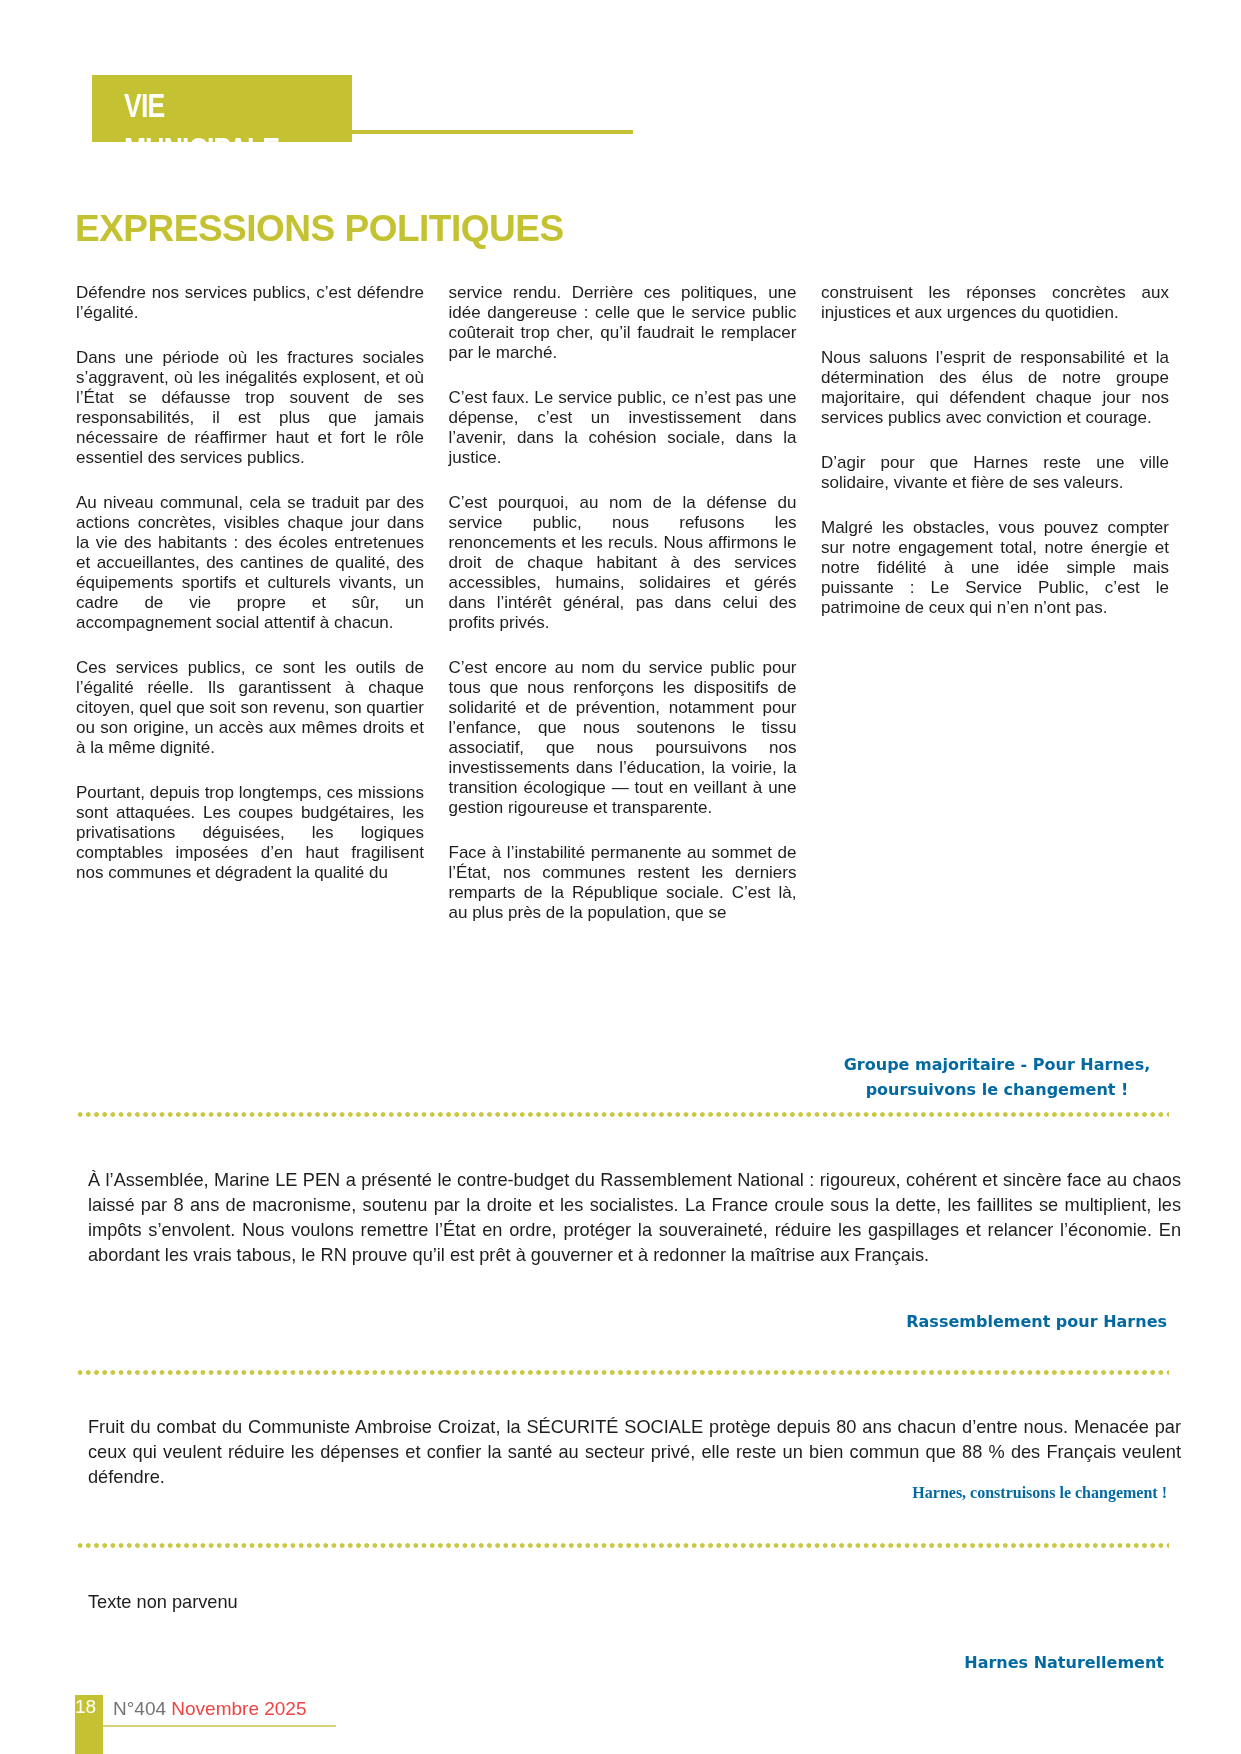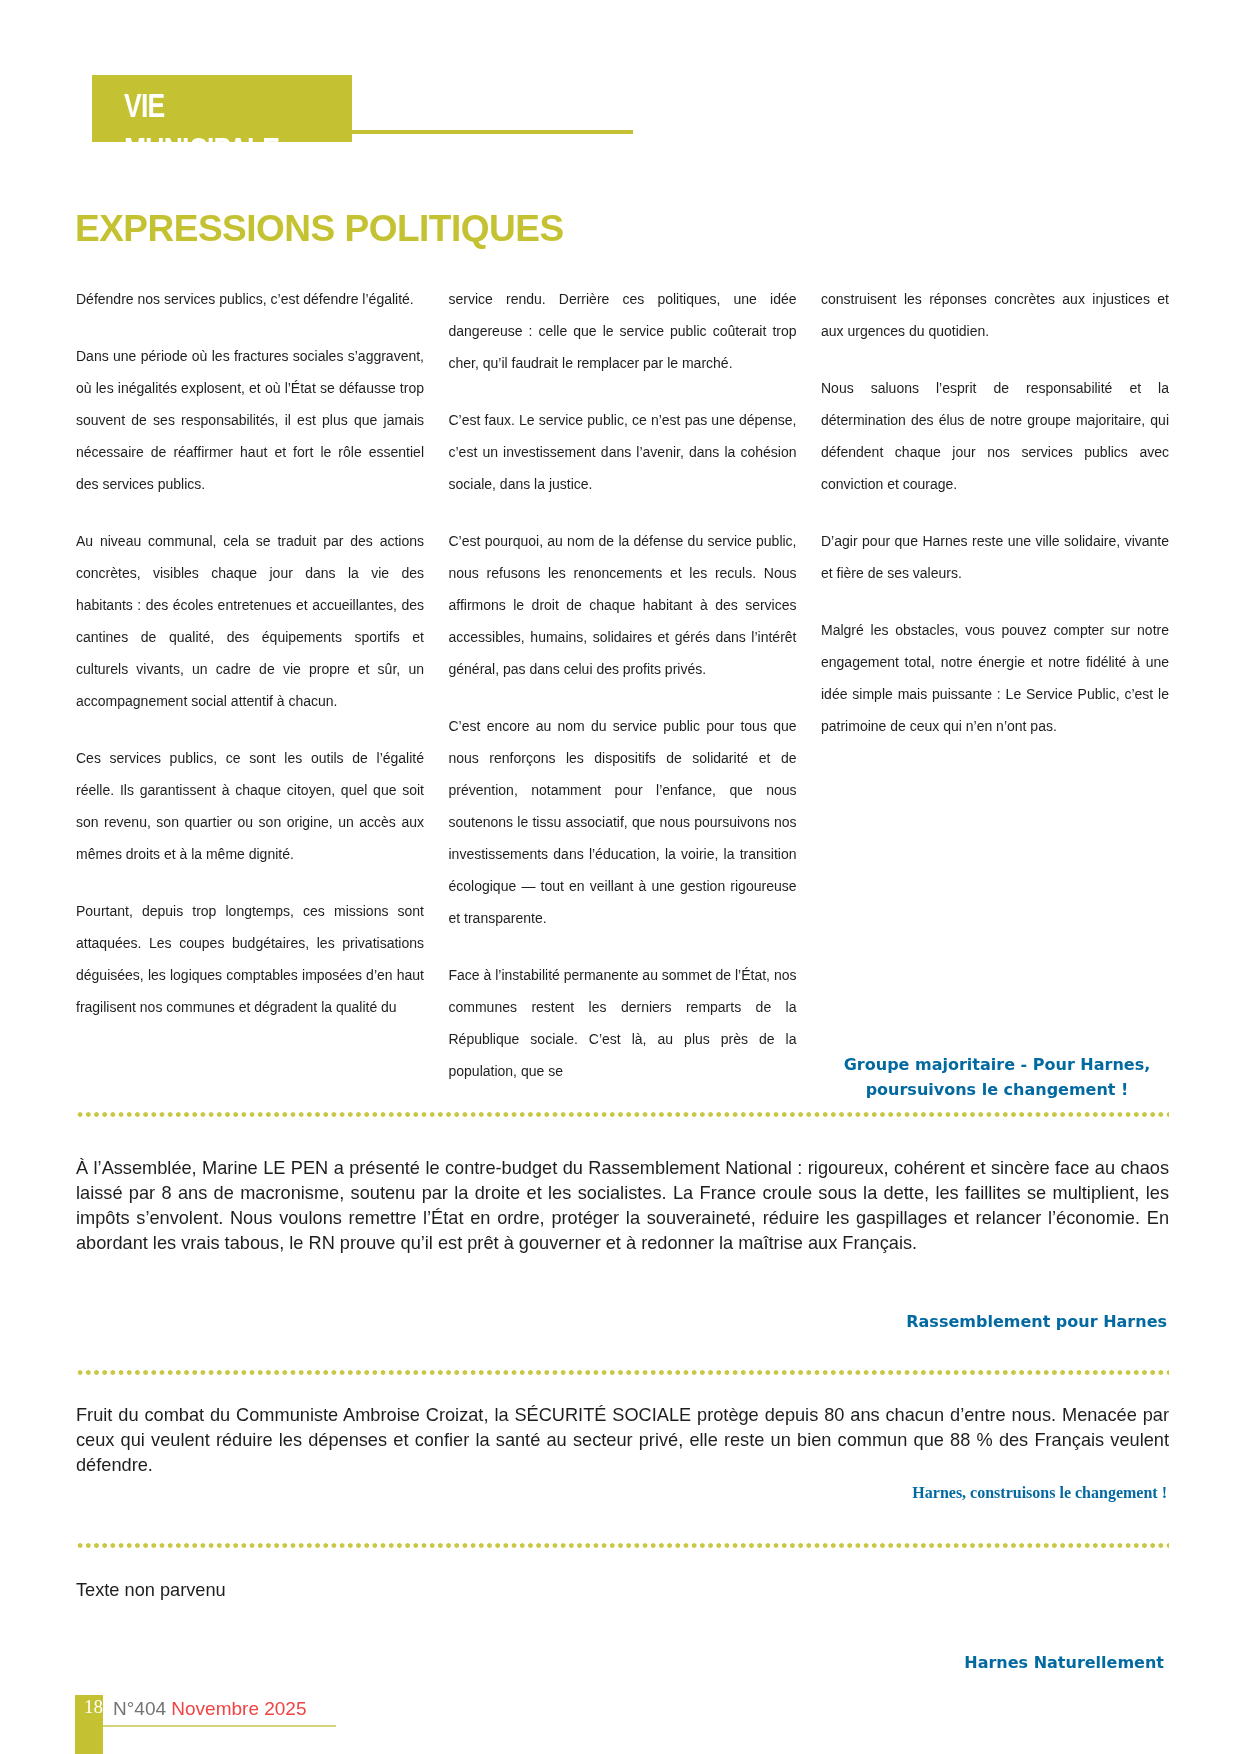--- a/index.html
+++ b/index.html
@@ -26,55 +26,55 @@
       position: absolute; left: 75px; top: 205px;
       font-family: "Liberation Sans", sans-serif; font-weight: bold;
       font-size: 37px; color: #c4c232; letter-spacing: -0.5px; margin: 0;
       line-height: 48px;
     }
     .columns {
       position: absolute; left: 76px; top: 283px; width: 1093px;
       display: flex; justify-content: space-between;
     }
     .col {
-      width: 348px; font-size: 14px; line-height: 32px; text-align: justify;
+      width: 348px; font-size: 17px; line-height: 20px; text-align: justify;
       hyphens: none;
     }
     .col p { margin: 0 0 25px 0; }
     .col p:last-child { margin-bottom: 0; }
     .signature {
       font-family: "DejaVu Sans", sans-serif; font-weight: bold;
       font-size: 16px; line-height: 25px; text-align: center; color: #0369a1;
     }
     .sig-majority { position: absolute; right: 74px; top: 1052px; width: 340px; }
     .dotted-sep {
       position: absolute; left: 76px; width: 1093px; height: 5px;
       background-image: radial-gradient(circle, #c9c743 2.1px, transparent 2.4px);
       background-size: 8.2px 5px; background-repeat: repeat-x;
     }
     .sep-1 { top: 1112px; }
     .sep-2 { top: 1370px; }
     .sep-3 { top: 1543px; }
     .block-text {
       position: absolute; left: 76px; width: 1093px;
-      font-size: 18.2px; line-height: 25px; text-align: justify; margin: 0;
+      font-size: 18.2px; line-height: 25px; text-align: justify; margin: 12px;
     }
     .block-rn { top: 1156px; }
     .block-pc { top: 1403px; }
     .block-hn { top: 1578px; text-align: left; }
     .sig-rn { position: absolute; right: 74px; top: 1309px; }
     .sig-pc { position: absolute; right: 74px; top: 1480px; font-family: Liberation Serif, serif; }
     .sig-hn { position: absolute; right: 77px; top: 1650px; }
     .footer-tab {
       position: absolute; left: 75px; top: 1695px; width: 28px; height: 59px;
       background: #c4c232;
     }
     .footer-page {
-      position: absolute; left: 75px; top: 1694px; width: 28px; text-align: right;
-      color: #ffffff; font-size: 19px; line-height: 26px; font-family: Liberation Serif, serif;
+      position: absolute; left: 75px; top: 1694px; width: 28px; text-align: left;
+      color: #ffffff; font-size: 19px; line-height: 26px;
     }
     .footer-issue {
       position: absolute; left: 113px; top: 1696px; font-size: 19px; line-height: 26px;
     }
     .footer-issue .issue-no { color: #737373; }
     .footer-issue .issue-date { color: #ef4444; }
     .footer-rule {
       position: absolute; left: 103px; top: 1725px; width: 233px; height: 2px;
       background: #d6d47a;
     }

